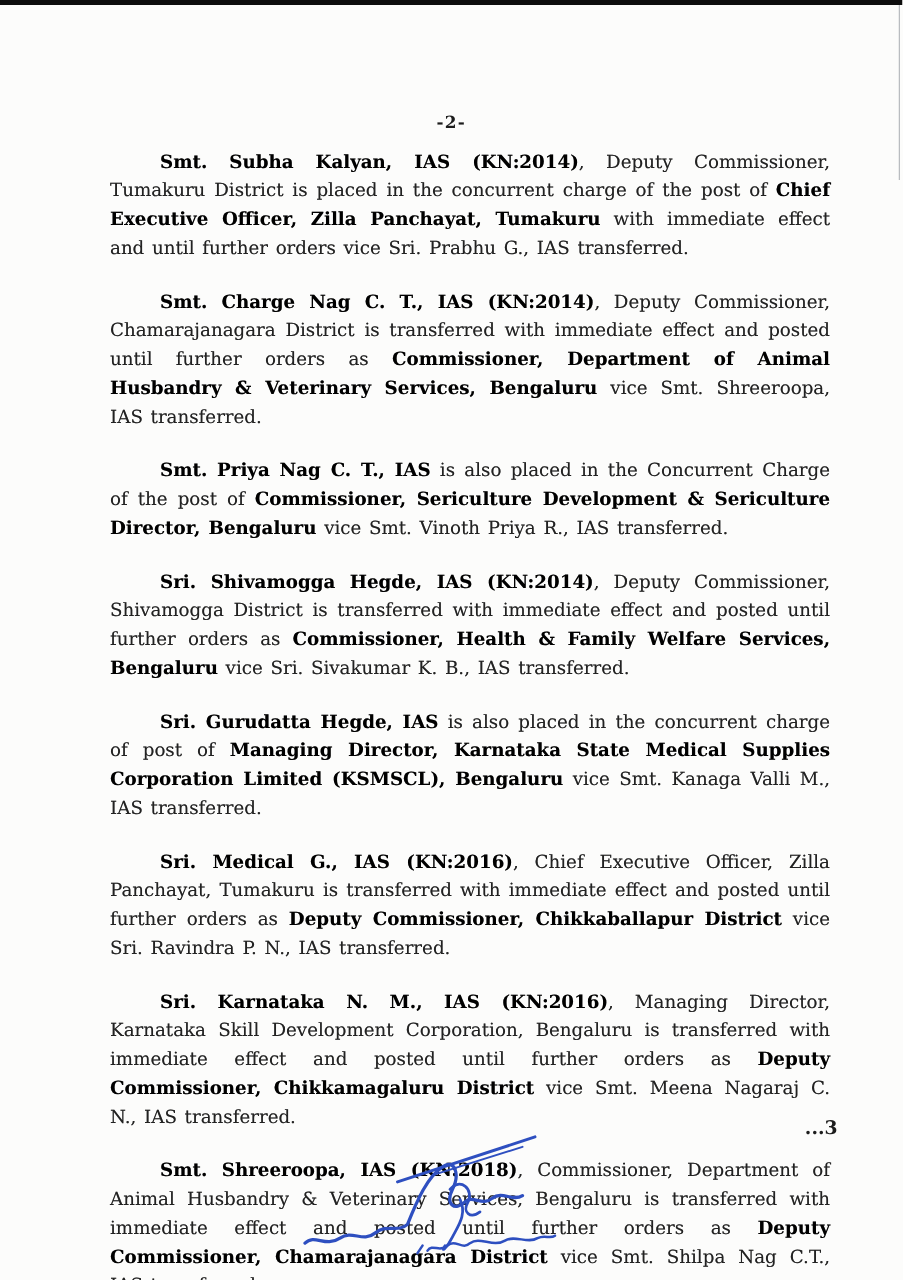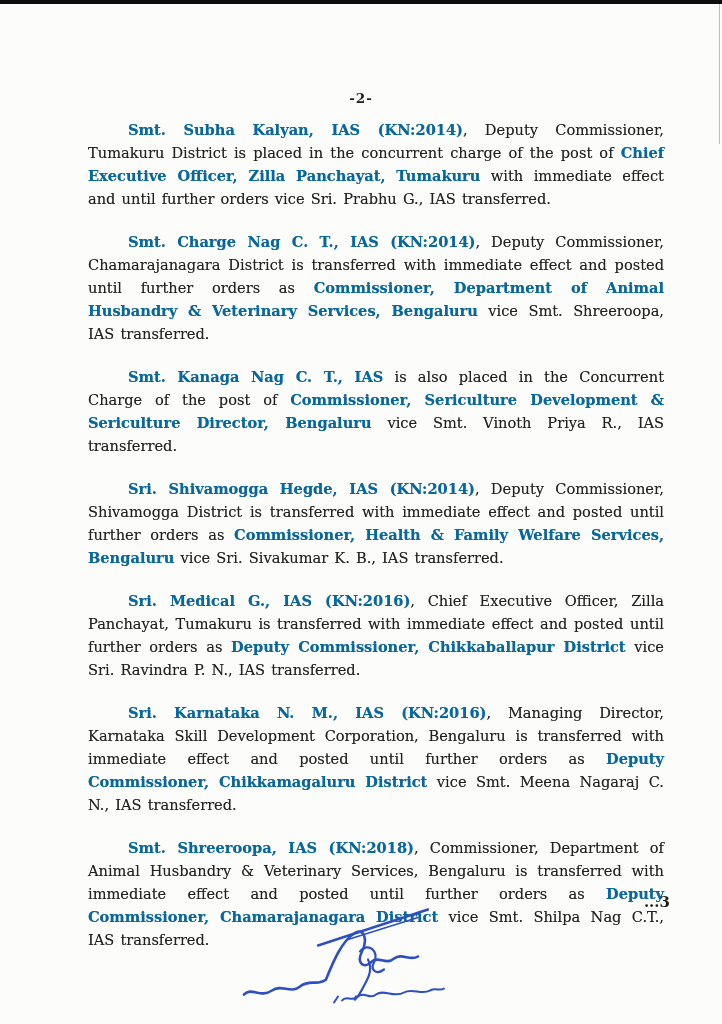--- a/index.html
+++ b/index.html
@@ -30,21 +30,21 @@
   }
   .content p.para{
     margin:0 0 20px 0;
     font-size:14.6px;line-height:23px;
     text-align:justify;
     text-indent:40px;
     word-spacing:1.5px;
     color:#222;
     text-shadow:0 0 0.5px rgba(30,30,30,0.45);
   }
-  .content p.para b{color:#0369a1;}
+  .content p.para b{color:#000000;}
   .continuation{
     position:absolute;right:52px;top:893px;
     font-size:15px;font-weight:bold;color:#1c1c1c;
   }
   .signature{
     position:absolute;left:232px;top:900px;width:220px;height:108px;
   }
   .signature svg{display:block;width:220px;height:108px;}
 </style>
 </head>
@@ -52,22 +52,23 @@
 
 <div class="scan-bar-top"></div>
 <div class="scan-edge-right"></div>
 
 <div class="page-number">-2-</div>
 
 <div class="content">
   <div>
       <p class="para"><b>Smt. Subha Kalyan, IAS (KN:2014)</b><span>, Deputy Commissioner, Tumakuru District is placed in the concurrent charge of the post of </span><b>Chief Executive Officer, Zilla Panchayat, Tumakuru</b><span> with immediate effect and until further orders vice Sri. Prabhu G., IAS transferred.</span></p>
       <p class="para"><b>Smt. Charge Nag C. T., IAS (KN:2014)</b><span>, Deputy Commissioner, Chamarajanagara District is transferred with immediate effect and posted until further orders as </span><b>Commissioner, Department of Animal Husbandry &amp; Veterinary Services, Bengaluru</b><span> vice Smt. Shreeroopa, IAS transferred.</span></p>
-      <p class="para"><b>Smt. Kanaga Nag C. T., IAS</b><span> is also placed in the Concurrent Charge of the post of </span><b>Commissioner, Sericulture Development &amp; Sericulture Director, Bengaluru</b><span> vice Smt. Vinoth Priya R., IAS transferred.</span></p>
+      <p class="para"><b>Smt. Priya Nag C. T., IAS</b><span> is also placed in the Concurrent Charge of the post of </span><b>Commissioner, Sericulture Development &amp; Sericulture Director, Bengaluru</b><span> vice Smt. Vinoth Priya R., IAS transferred.</span></p>
       <p class="para"><b>Sri. Shivamogga Hegde, IAS (KN:2014)</b><span>, Deputy Commissioner, Shivamogga District is transferred with immediate effect and posted until further orders as </span><b>Commissioner, Health &amp; Family Welfare Services, Bengaluru</b><span> vice Sri. Sivakumar K. B., IAS transferred.</span></p>
+      <p class="para"><b>Sri. Gurudatta Hegde, IAS</b><span> is also placed in the concurrent charge of post of </span><b>Managing Director, Karnataka State Medical Supplies Corporation Limited (KSMSCL), Bengaluru</b><span> vice Smt. Kanaga Valli M., IAS transferred.</span></p>
       <p class="para"><b>Sri. Medical G., IAS (KN:2016)</b><span>, Chief Executive Officer, Zilla Panchayat, Tumakuru is transferred with immediate effect and posted until further orders as </span><b>Deputy Commissioner, Chikkaballapur District</b><span> vice Sri. Ravindra P. N., IAS transferred.</span></p>
       <p class="para"><b>Sri. Karnataka N. M., IAS (KN:2016)</b><span>, Managing Director, Karnataka Skill Development Corporation, Bengaluru is transferred with immediate effect and posted until further orders as </span><b>Deputy Commissioner, Chikkamagaluru District</b><span> vice Smt. Meena Nagaraj C. N., IAS transferred.</span></p>
       <p class="para"><b>Smt. Shreeroopa, IAS (KN:2018)</b><span>, Commissioner, Department of Animal Husbandry &amp; Veterinary Services, Bengaluru is transferred with immediate effect and posted until further orders as </span><b>Deputy Commissioner, Chamarajanagara District</b><span> vice Smt. Shilpa Nag C.T., IAS transferred.</span></p>
     </div>
 
 </div>
 
 <div class="continuation">...3</div>
 
 <div class="signature">

